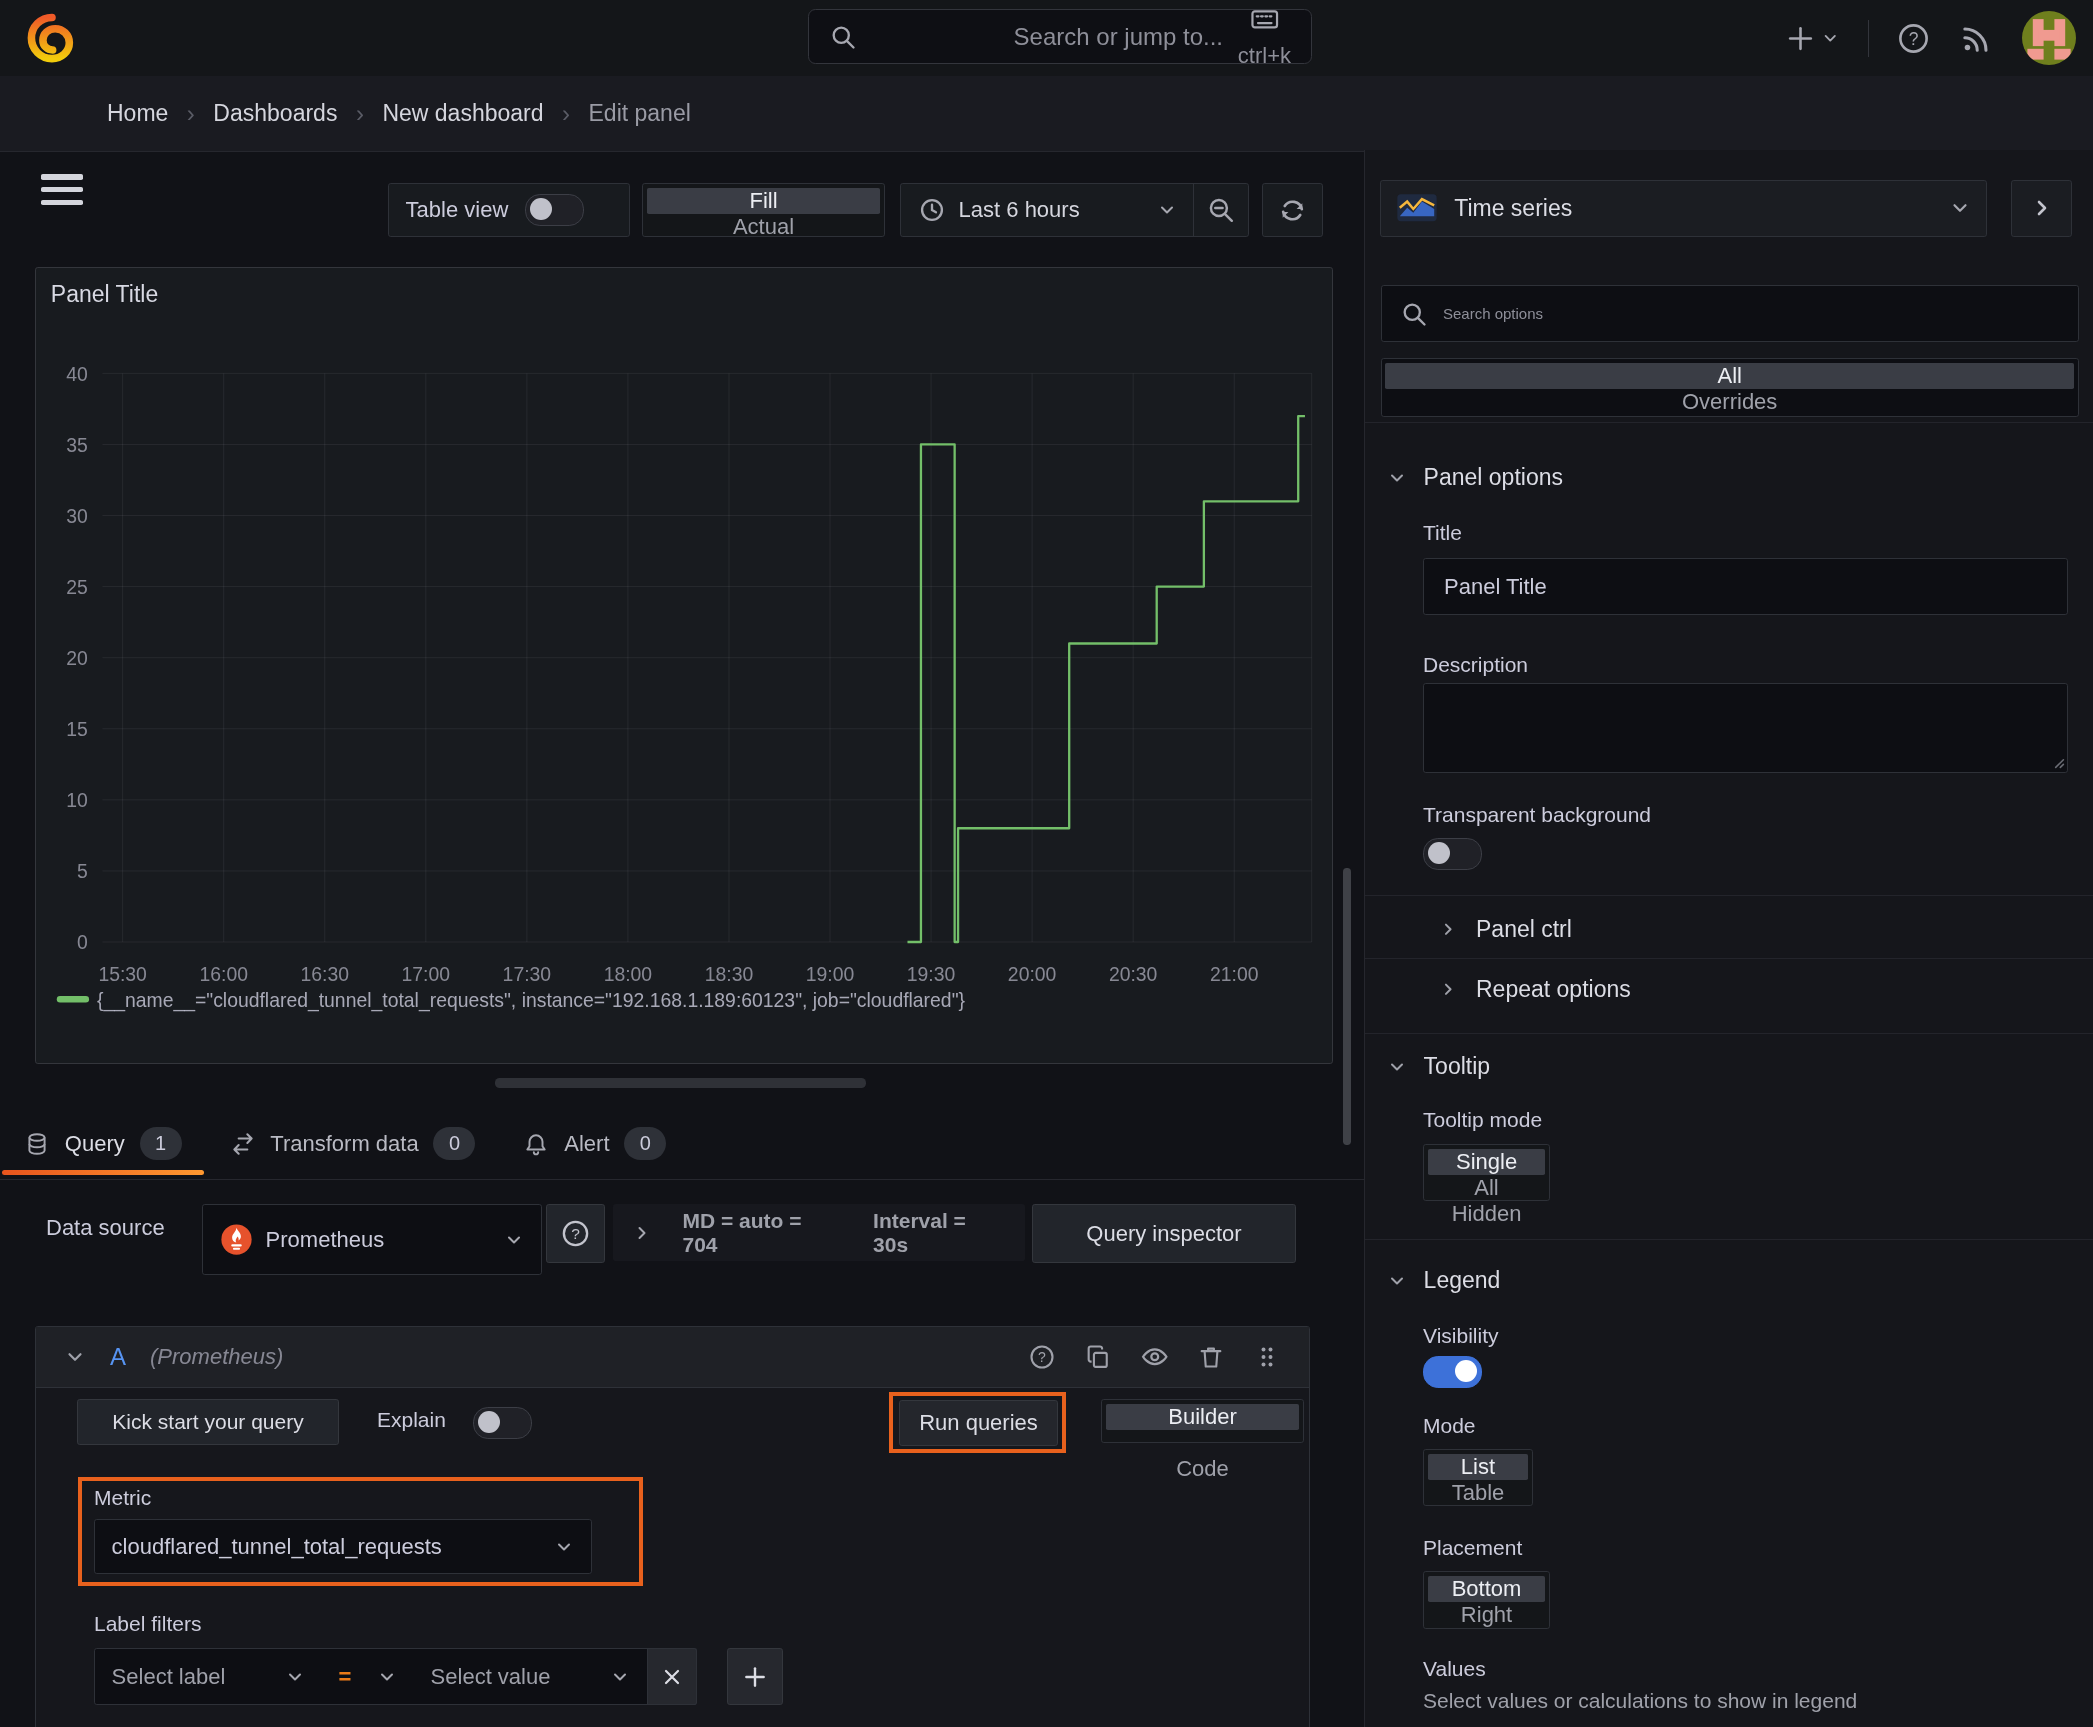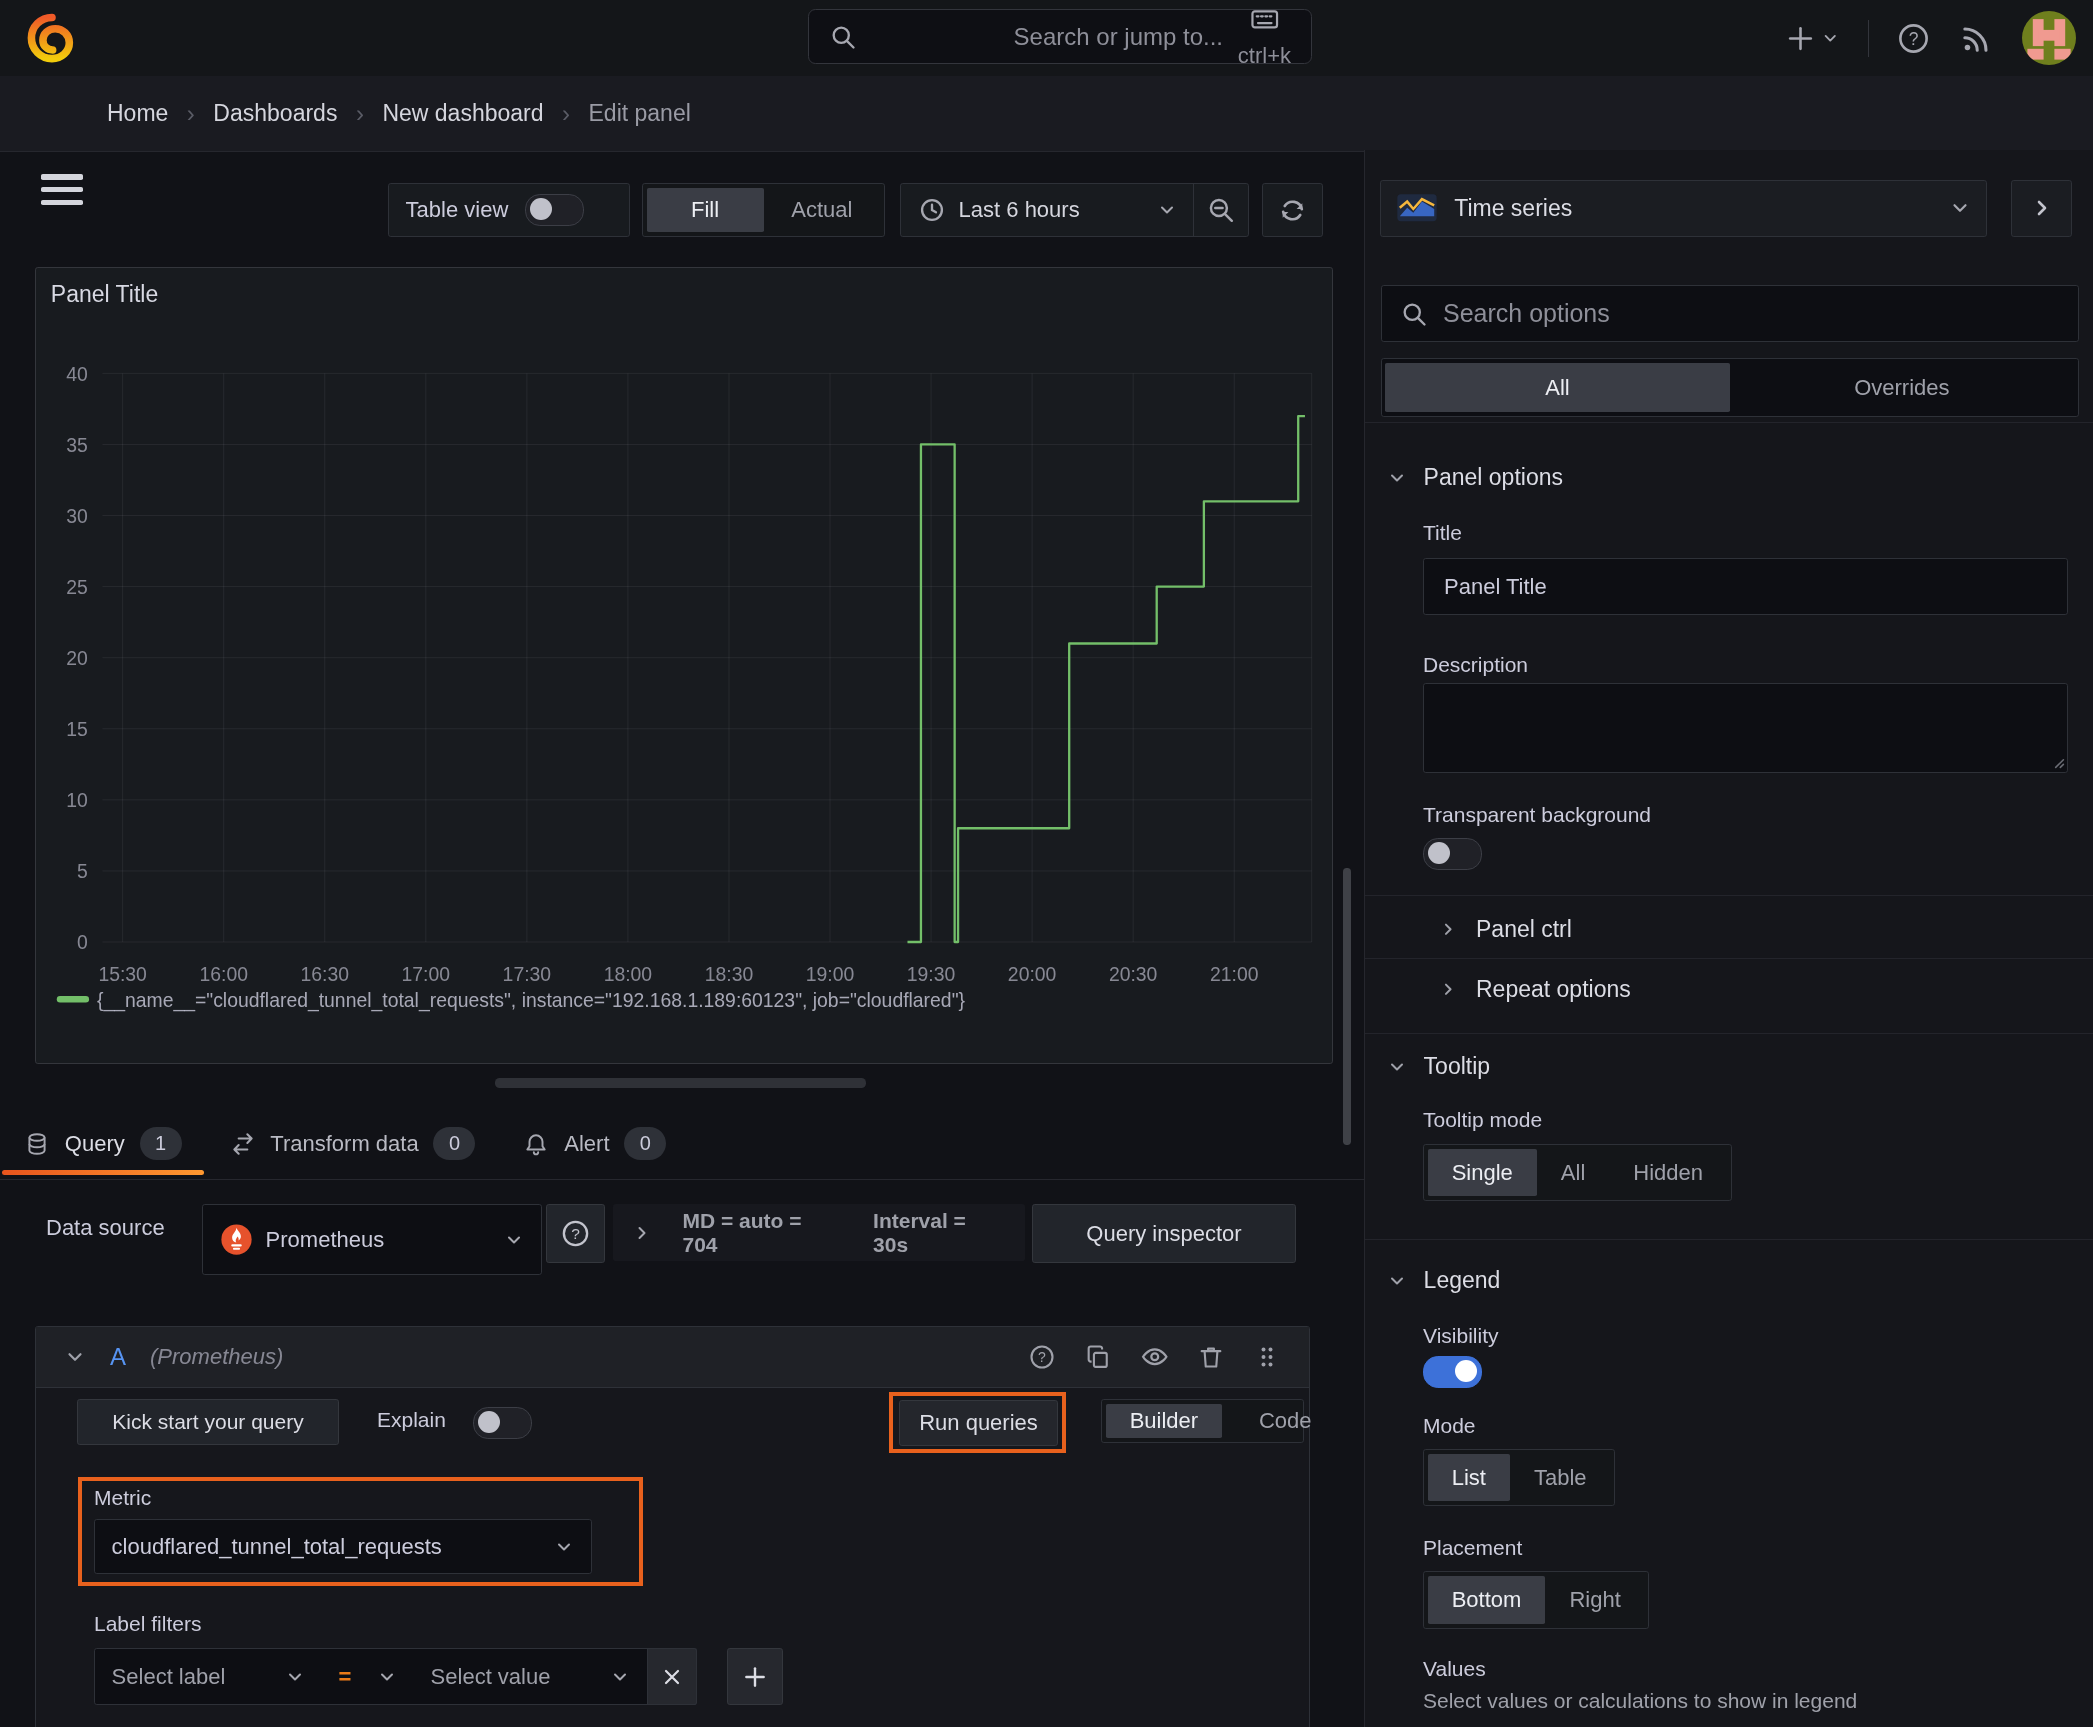--- a/index.html
+++ b/index.html
@@ -32,21 +32,21 @@
   #btn-discard{border:0.9px solid #e02f5e;color:#f0446e;background:transparent;}
   #btn-save{background:#2b2e35;border:0.9px solid #3a3d45;color:#ccccdc;}
   #btn-apply{background:#3d71d9;color:#ffffff;}
   
   .toolbox{background:#181b1f;border:0.9px solid #2e3138;border-radius:2.8px;display:flex;align-items:center;box-sizing:border-box;}
   #tv-box{position:absolute;left:388px;top:183px;width:242px;height:54px;padding:0 16.6px;gap:16.6px;font-size:22px;}
   .toggle{width:57px;height:29.5px;border-radius:14.8px;background:#202127;border:0.9px solid #3c3e46;position:relative;cursor:pointer;flex:none;}
   .toggle .knob{position:absolute;left:3.7px;top:2.8px;width:22px;height:22px;border-radius:50%;background:#c0c1ca;}
   .toggle.on{background:#3d71d9;border-color:#3d71d9;}
   .toggle.on .knob{left:auto;right:3.7px;background:#ffffff;}
-  .seg{display:flex;align-items:stretch;background:#141619;border:0.9px solid #2e3138;border-radius:2.8px;padding:3.7px;box-sizing:border-box;}
+  .seg{display:flex;align-items:stretch;background:#141619;border:0.9px solid #2e3138;border-radius:2.8px;padding:3.7px;box-sizing:border-box;flex-direction:column;}
   .seg .opt{display:flex;align-items:center;justify-content:center;color:#9fa1aa;font-size:22px;border-radius:1.8px;cursor:pointer;padding:0 24px;}
   .seg .opt.sel{background:#3a3d45;color:#eceef3;}
   #fillactual{position:absolute;left:642px;top:183px;width:243px;height:54px;}
   #fillactual .opt{flex:1;padding:0;}
   #timerange{position:absolute;left:900px;top:183px;width:349px;height:54px;}
   #timerange .trmain{display:flex;align-items:center;gap:13px;padding:0 16.6px;flex:1;cursor:pointer;font-size:22px;font-weight:500;color:#d5d6de;}
   #timerange .tdiv{width:0.9px;align-self:stretch;background:#2e3138;}
   #zoomout{width:54px;display:flex;align-items:center;justify-content:center;cursor:pointer;}
   #refresh{position:absolute;left:1262px;top:183px;width:61px;height:54px;justify-content:center;cursor:pointer;}
   
@@ -107,21 +107,21 @@
           display:flex;align-items:center;justify-content:center;color:#dcdde5;cursor:pointer;box-sizing:border-box;}
   
   #sidebar{position:absolute;left:1364px;top:150px;width:729px;height:1577px;background:#15161b;border-left:0.9px solid #26272e;box-sizing:border-box;}
   #viz-picker{position:absolute;left:14.8px;top:29.5px;width:607px;height:57px;background:#1b1d22;border:0.9px solid #2e3138;border-radius:2.8px;
               display:flex;align-items:center;gap:16.6px;padding:0 14.8px;box-sizing:border-box;cursor:pointer;}
   #viz-picker .vname{font-size:23px;color:#dcdde5;flex:1;}
   #viz-expand{position:absolute;left:646px;top:29.5px;width:61px;height:57px;background:#1b1d22;border:0.9px solid #2e3138;border-radius:2.8px;
               display:flex;align-items:center;justify-content:center;color:#c3c4cd;cursor:pointer;box-sizing:border-box;}
   #opt-search{position:absolute;left:15.7px;top:135px;width:698px;height:57px;background:#0d0e13;border:0.9px solid #2e3138;border-radius:2.8px;
               display:flex;align-items:center;gap:14.8px;padding:0 18.5px;box-sizing:border-box;}
-  #opt-search .ph{color:#8e8f99;font-size:25px;}
+  #opt-search .ph{color:#8e8f99;font-size:15px;}
   #alloverrides{position:absolute;left:15.7px;top:208px;width:698px;height:59px;background:#0d0e13;}
   #alloverrides .opt{flex:1;padding:0;}
   .sdivider{position:absolute;left:0;width:729px;height:0.9px;background:#23242b;}
   .sec-head{position:absolute;display:flex;align-items:center;gap:16.6px;font-size:23px;font-weight:500;color:#dcdde5;cursor:pointer;}
   .sub-head{position:absolute;display:flex;align-items:center;gap:18.5px;font-size:23px;font-weight:500;color:#dcdde5;cursor:pointer;}
   .flabel{position:absolute;font-size:21px;color:#ccccdc;}
   .chev{color:#9fa1aa;display:flex;}
   #title-input{position:absolute;left:58px;top:408px;width:645px;height:57px;background:#0d0e13;border:0.9px solid #2e3138;border-radius:2.8px;
                color:#ccccdc;font-size:22px;padding:0 20px;box-sizing:border-box;font-family:"Liberation Sans",sans-serif;}
   #desc-area{position:absolute;left:58px;top:533px;width:645px;height:90px;background:#0d0e13;border:0.9px solid #2e3138;border-radius:2.8px;resize:none;box-sizing:border-box;}

